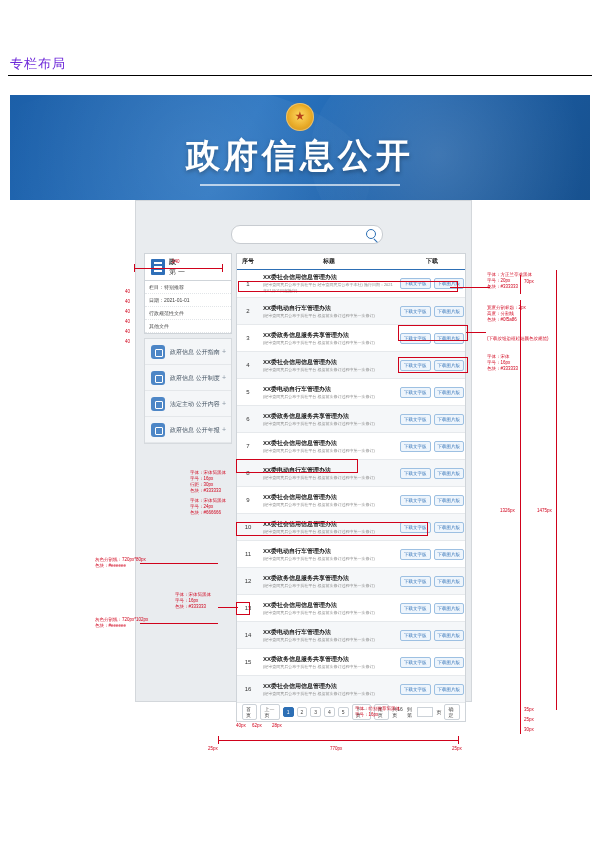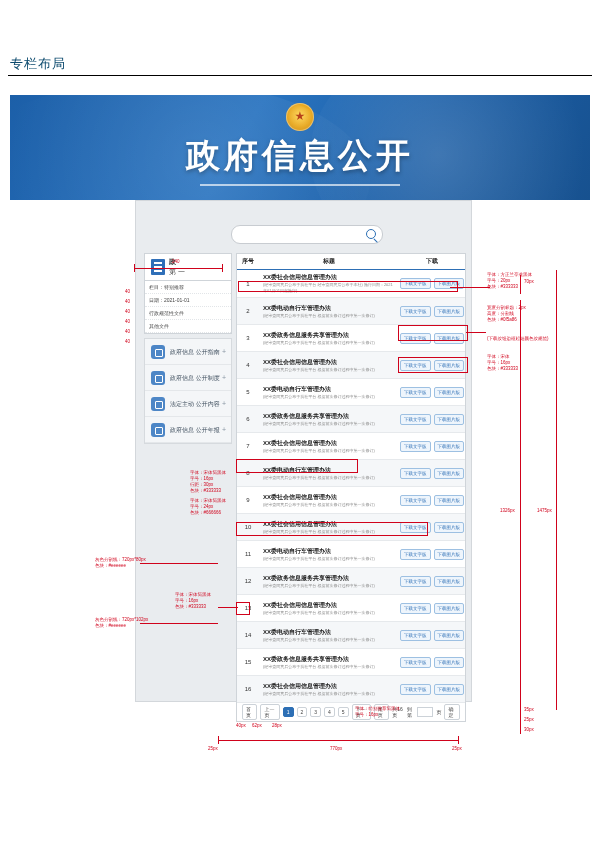--- a/index.html
+++ b/index.html
@@ -5,21 +5,21 @@
   html,body{margin:0;padding:0;}
   body{
     width:600px;height:849px;
     background:#ffffff;
     font-family:"Liberation Sans","DejaVu Sans",sans-serif;
     position:relative;
     overflow:hidden;
   }
   .page-title{
     position:absolute;left:10px;top:55px;
-    font-size:13px;color:#0c4a6e;letter-spacing:1px;
+    font-size:13px;color:#6d28d9;letter-spacing:1px;
   }
   .hr-top{
     position:absolute;left:8px;top:75px;width:584px;height:1px;background:#000;
   }
 
   
   .mock{
     position:absolute;left:10px;top:95px;width:580px;height:660px;
     background:#ffffff;
   }

